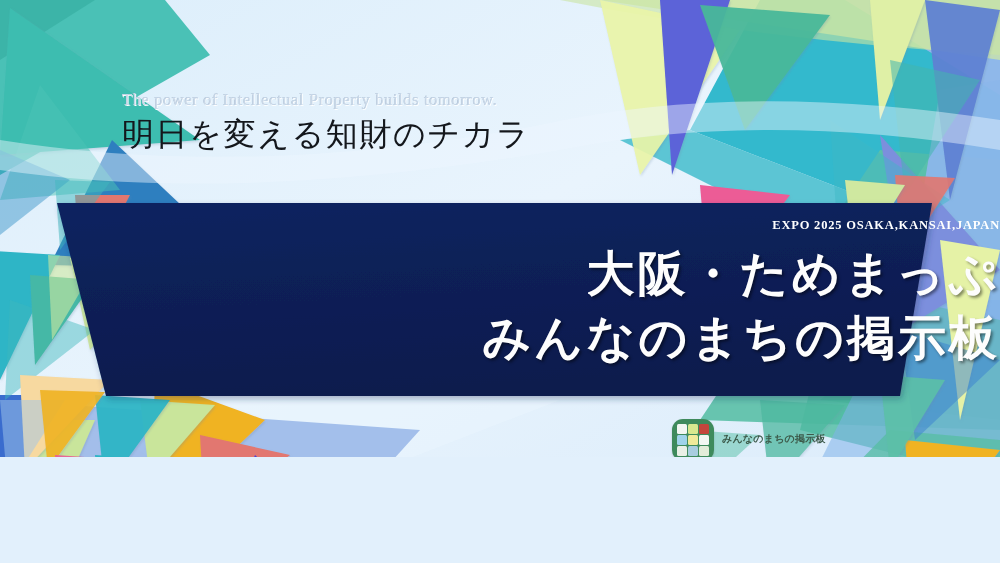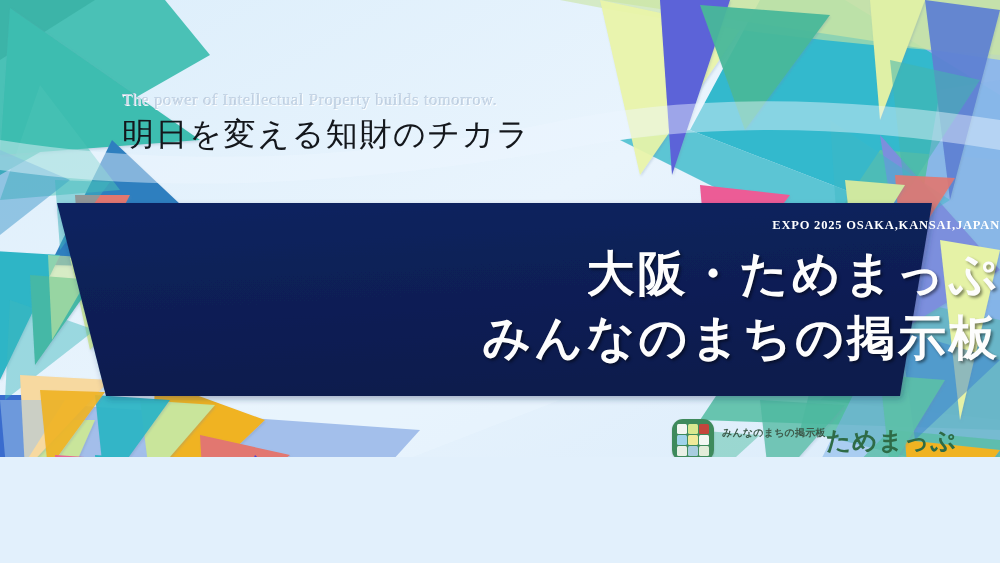--- a/index.html
+++ b/index.html
@@ -244,17 +244,16 @@
       <i style="background:#c4463c"></i>
       <i style="background:#9fd3ea"></i>
       <i style="background:#f0ea9a"></i>
       <i style="background:#f3f7f3"></i>
       <i style="background:#e9f0e6"></i>
       <i style="background:#a8cde0"></i>
       <i style="background:#e2ecd9"></i>
     </div>
     <div class="logo-words">
       <span class="logo-sub">みんなのまちの掲示板</span>
-      <span class="logo-name">ためまっぷ</span>
     </div>
   </div>
 
 </div>
 
 </body></html>

